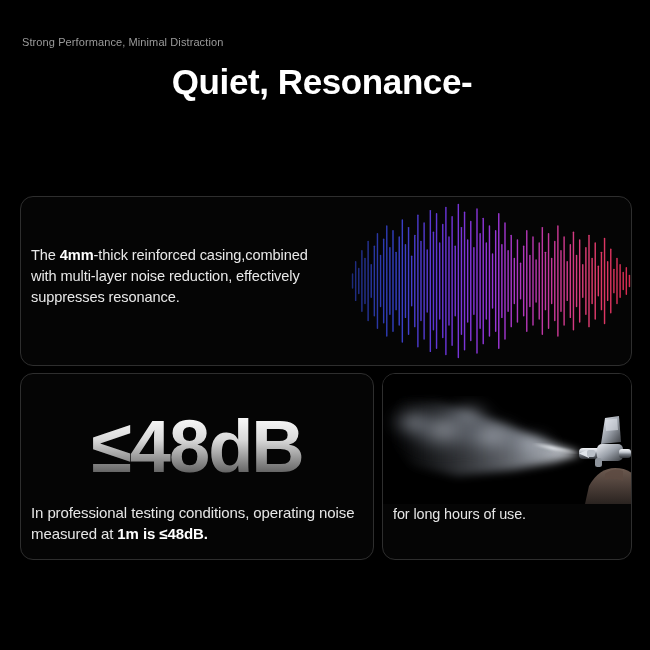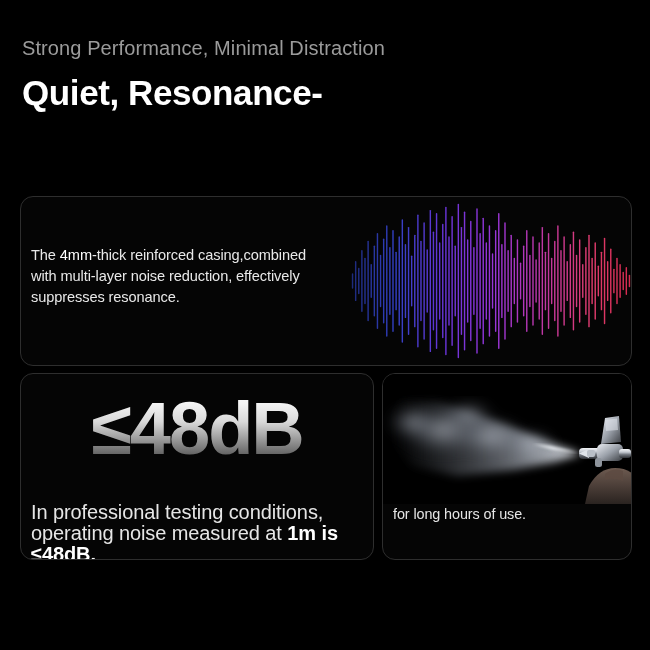--- a/index.html
+++ b/index.html
@@ -6,57 +6,57 @@
   body{
     width:650px;height:650px;overflow:hidden;
     font-family:"Liberation Sans","DejaVu Sans",sans-serif;
     -webkit-font-smoothing:antialiased;
   }
   .page{position:relative;width:650px;height:650px;background:#000;}
 
   
   .header{position:absolute;left:22px;top:36px;width:600px;}
   .eyebrow{
-    font-size:20px;color:#9b9b9b;letter-spacing:.1px;line-height:1.2;
+    font-size:11px;color:#9b9b9b;letter-spacing:.1px;line-height:1.2;
   }
   .headline{
     margin-top:11px;font-size:35px;font-weight:700;color:#ffffff;
-    line-height:1.26;letter-spacing:-.4px;
+    line-height:1.26;letter-spacing:-.4px;text-align:center;
   }
   .headline .l2{display:block;}
 
   
   .card{
     position:absolute;background:#050505;border:1px solid #2e2e2e;
     border-radius:13px;overflow:hidden;
   }
   #card-wave{left:20px;top:196px;width:610px;height:168px;}
   #card-db{left:20px;top:373px;width:352px;height:185px;}
   #card-spray{left:382px;top:373px;width:248px;height:185px;}
 
   
   .wave-text{
     position:absolute;left:10px;top:48px;width:290px;
     font-size:14.6px;color:#e9e9e9;line-height:21px;letter-spacing:-.1px;
   }
-  .wave-text b{font-weight:400;color:#ffffff;}
+  .wave-text b{font-weight:700;color:#ffffff;}
   .wave-holder{
     position:absolute;left:330px;top:0px;width:280px;height:168px;
   }
   .wave-holder svg{display:block;width:100%;height:100%;}
 
   
   .db-art{
-    position:absolute;left:0;top:14px;width:352px;height:100px;
-    display:flex;align-items:flex-start;justify-content:center;
+    position:absolute;left:0;top:26px;width:352px;height:100px;
+    display:flex;align-items:center;justify-content:center;
   }
   .db-art svg{display:block;}
   .db-caption{
     position:absolute;left:10px;top:128px;width:334px;
-    font-size:20px;color:#e6e6e6;line-height:21px;letter-spacing:-.1px;
+    font-size:15px;color:#e6e6e6;line-height:21px;letter-spacing:-.1px;
   }
   .db-caption b{font-weight:700;color:#ffffff;}
 
   
   .spray-art{position:absolute;left:0;top:0;width:248px;height:130px;overflow:hidden;}
   .spray-art svg{display:block;width:100%;height:100%;}
   .spray-caption{
     position:absolute;left:10px;top:130px;width:230px;
     font-size:14.4px;color:#e6e6e6;line-height:21px;letter-spacing:-.1px;
   }

